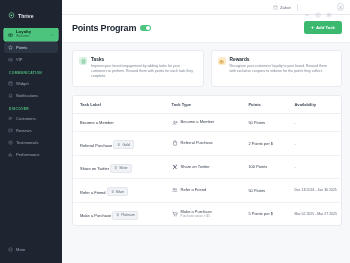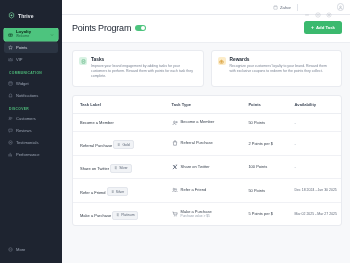--- a/index.html
+++ b/index.html
@@ -62,21 +62,21 @@
   .tb-avatar {
     width: 7.5px; height: 7.5px; border-radius: 50%;
     border: .5px solid #d6dae1; display: flex; align-items: center; justify-content: center;
     background: #fff;
   }
 
   .pagehead {
     background: #ffffff; padding: 6px 8px 8px 10px;
     display: flex; align-items: center; border-bottom: .5px solid #eceef2;
   }
-  .page-title { font-size: 9px; font-weight: normal; color: #1b2330; letter-spacing: -.2px; }
+  .page-title { font-size: 9px; font-weight: bold; color: #1b2330; letter-spacing: -.2px; }
   .toggle {
     width: 11px; height: 6px; border-radius: 3px; background: #4dc47e;
     margin-left: 4px; position: relative; flex: 0 0 11px;
   }
   .toggle .knob {
     position: absolute; top: 1px; left: 5.6px;
     width: 4px; height: 4px; border-radius: 50%; background: #fff;
   }
   .btn-add {
     margin-left: auto; background: #3bb96e; color: #fff;

